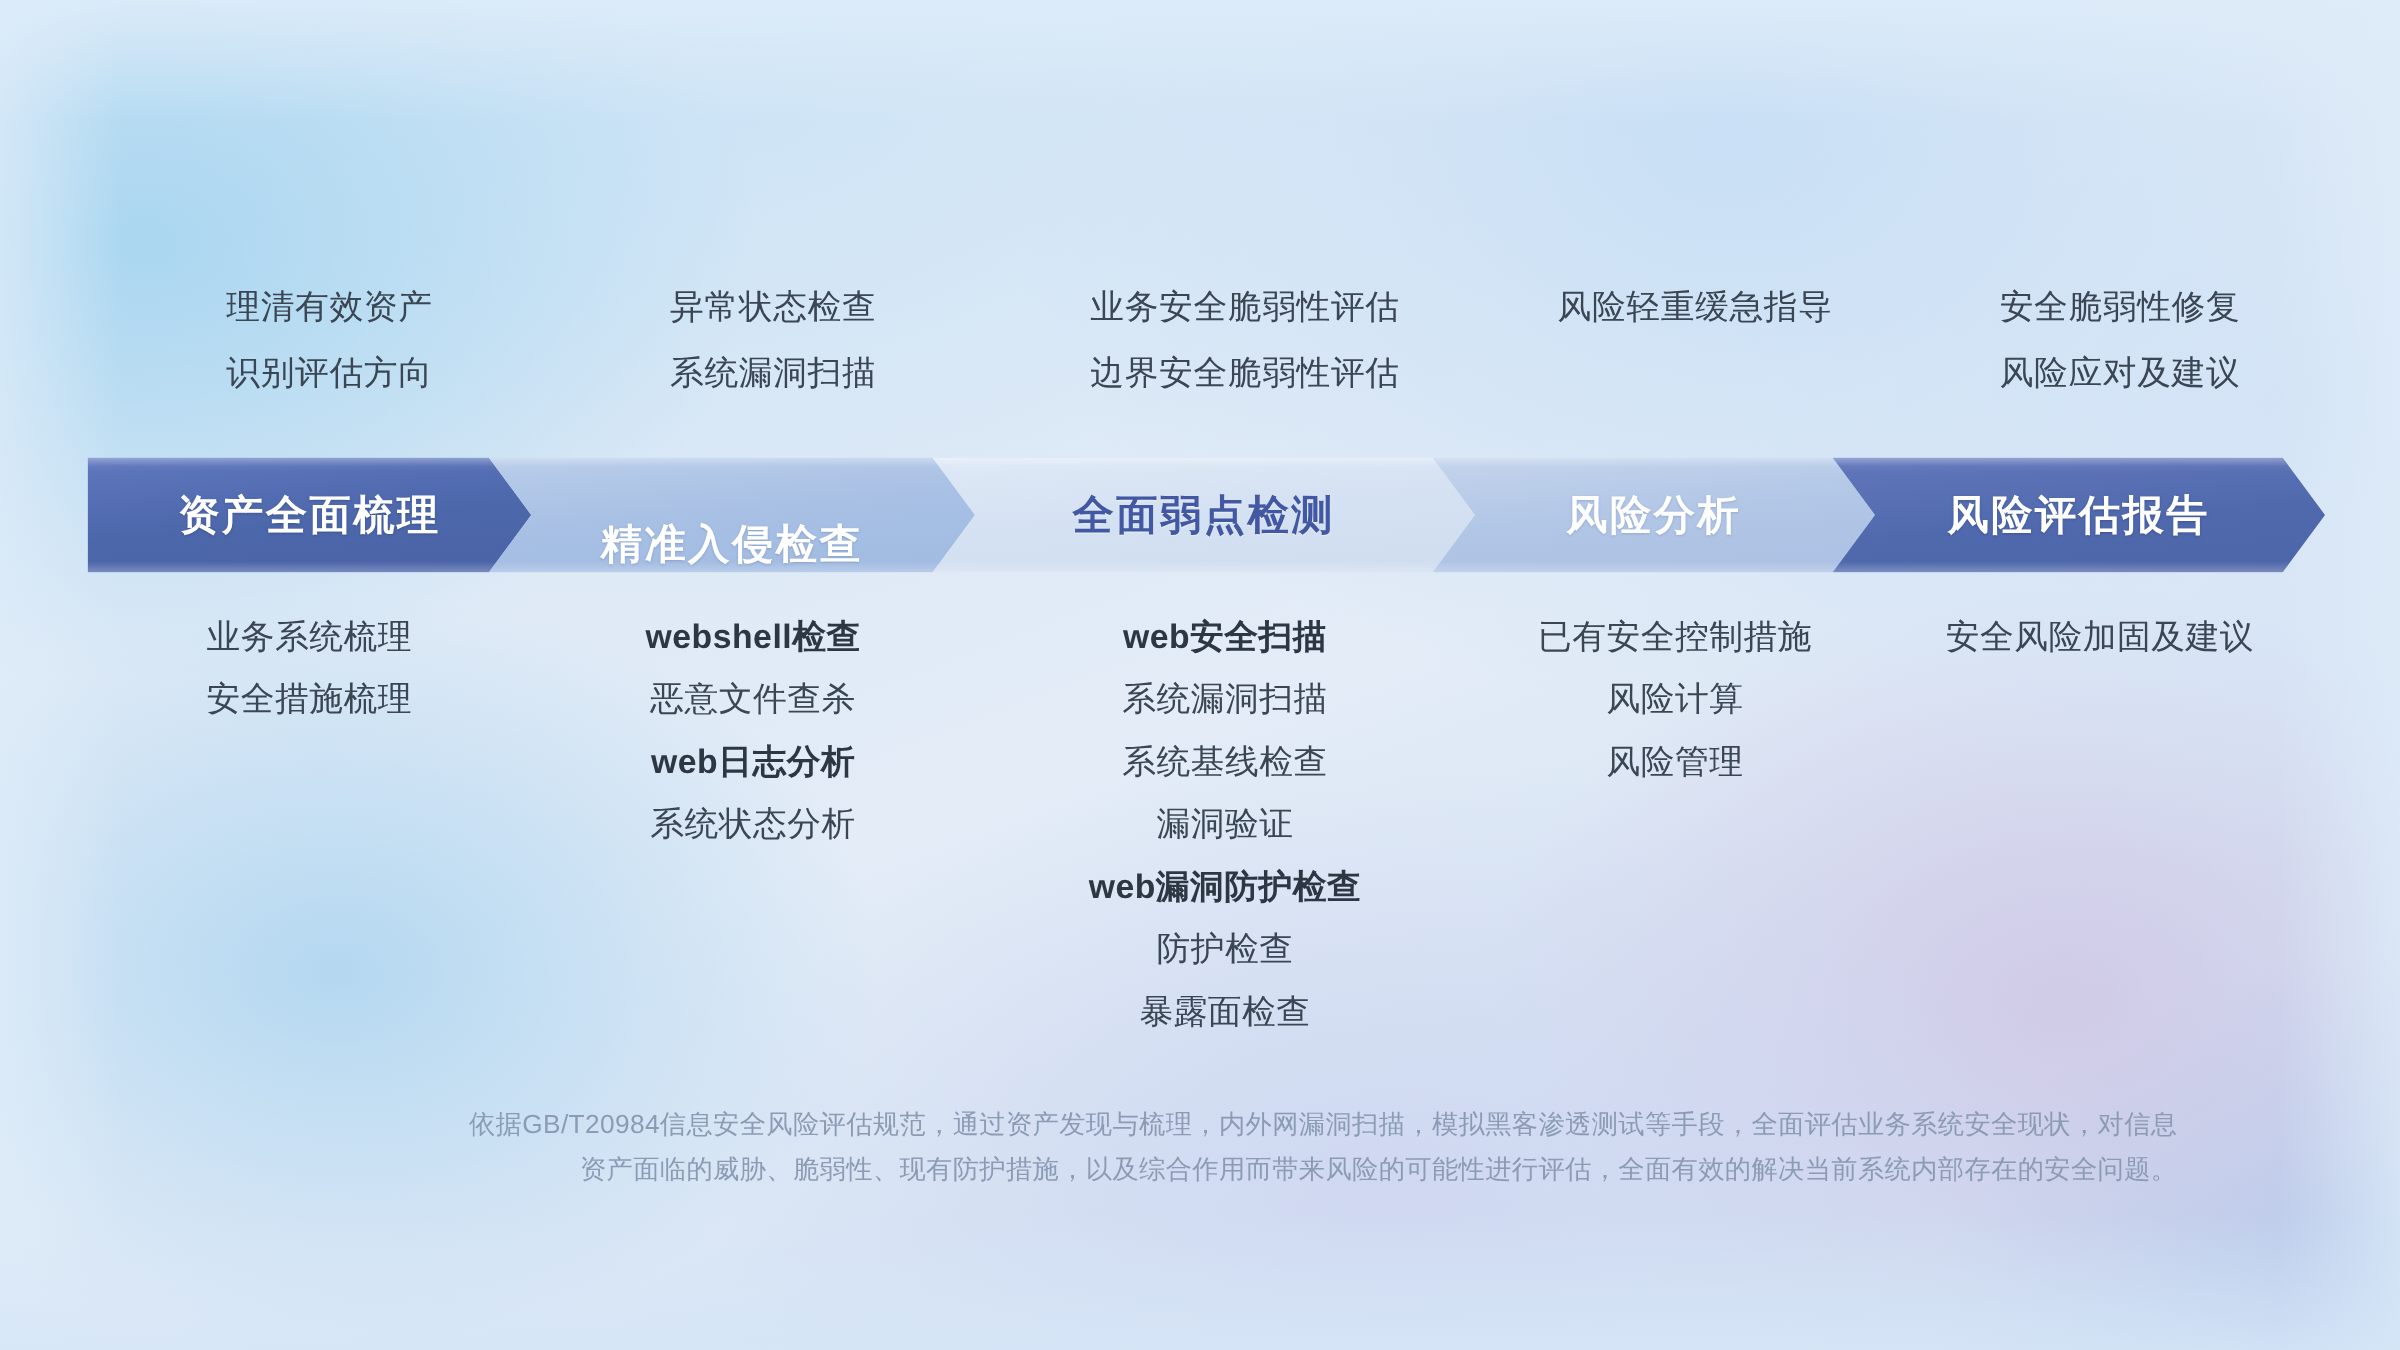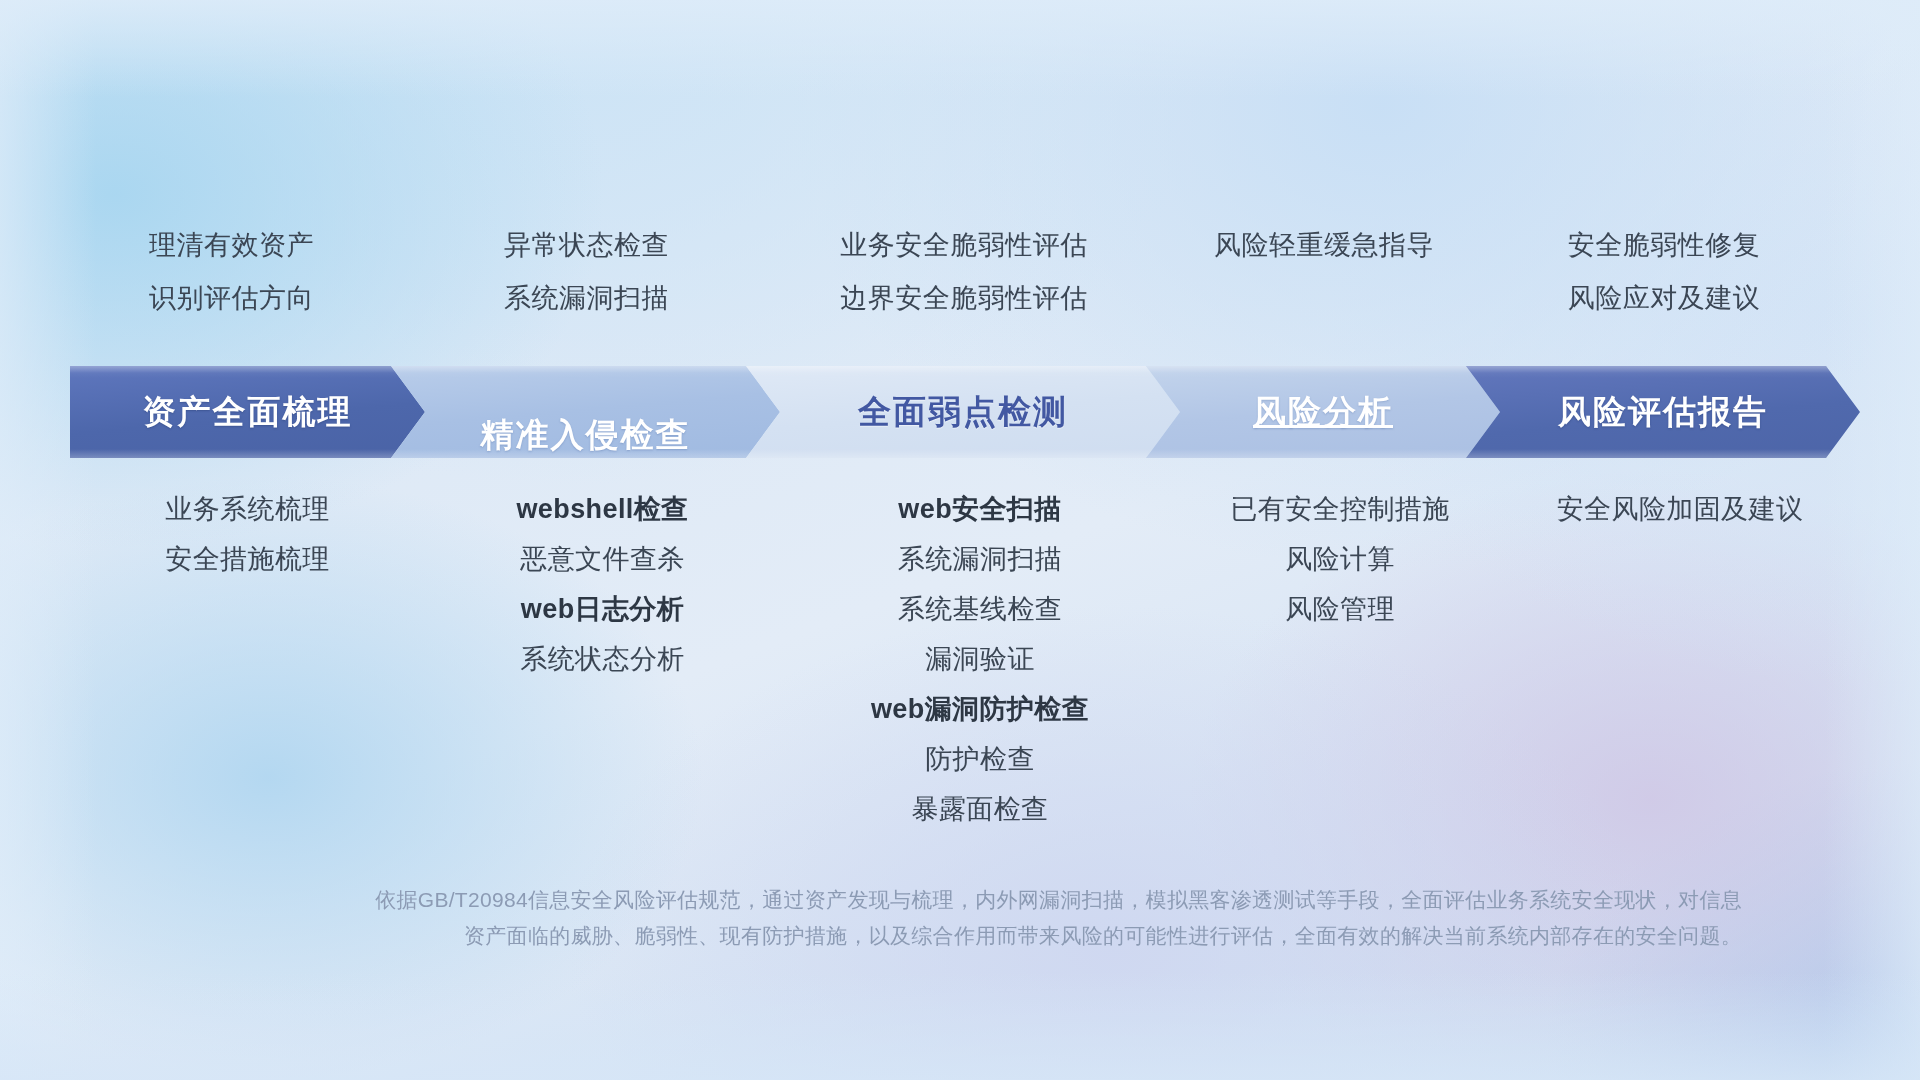--- a/index.html
+++ b/index.html
@@ -37,21 +37,21 @@
       linear-gradient(to bottom, rgba(222,236,249,0.85) 0%, rgba(222,236,249,0) 9%),
       linear-gradient(to top,    rgba(214,230,247,0.80) 0%, rgba(214,230,247,0) 10%),
       linear-gradient(to right,  rgba(222,236,249,0.70) 0%, rgba(222,236,249,0) 5%),
       linear-gradient(to left,   rgba(222,236,249,0.70) 0%, rgba(222,236,249,0) 5%);
   }
 
   .layer { position: absolute; z-index: 2; }
 
   
   #top-labels {
-    left: 54px;
+    left: 86px;
     top: 232px;
     width: 1790px;
     display: flex;
   }
   .top-col {
     display: flex;
     flex-direction: column;
     align-items: center;
     gap: 26px;
   }
@@ -107,21 +107,20 @@
   }
   .chev.c3 {
     background: linear-gradient(175deg, #dfe9f6 0%, #d4e1f2 50%, #cfddf0 100%);
     color: #4258a2;
     text-shadow: 0 1px 1px rgba(255,255,255,0.55);
   }
   .chev.c4 {
     background: linear-gradient(175deg, #c3d4ec 0%, #b2c6e6 48%, #abc0e3 100%);
     color: #ffffff;
     text-shadow: 0 1px 2px rgba(60,90,150,0.25);
-    text-decoration: underline;
   }
   .chev.c5 {
     background: linear-gradient(175deg, #6277bd 0%, #5069ad 55%, #4d65a8 100%);
     color: #ffffff;
     text-shadow: 0 1px 2px rgba(30,50,100,0.35);
   }
 
   
   .chev .gloss {
     position: absolute;

